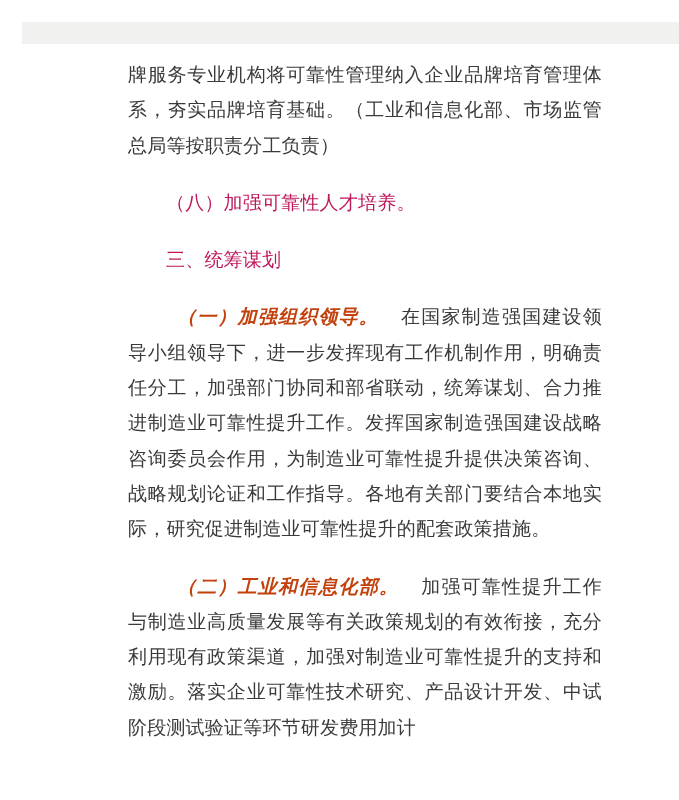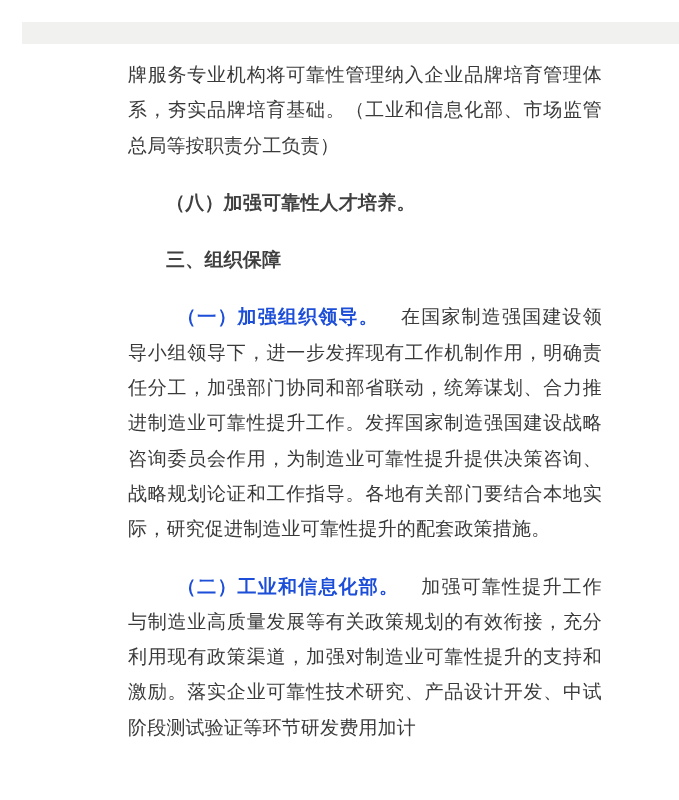--- a/index.html
+++ b/index.html
@@ -38,33 +38,34 @@
     letter-spacing: 0.2px;
   }
   .doc-text p {
     text-indent: 2em;
     margin: 0;
   }
   .doc-text p.no-indent {
     text-indent: 0;
   }
   .doc-text p.bold-heading {
-    font-weight: bold;
-    color: #404040;
+    font-weight: normal;
+    color: #be185d;
   }
   .doc-text b.lead {
     font-weight: bold;
-    color: #1d4ed8;
+    color: #c2410c;
+    font-style: italic;
   }
 </style>
 </head>
 <body>
 
 <div class="doc-page">
   <div class="scan-top-edge"></div>
   <div class="doc-text" id="doc-text">
       <p class="no-indent">牌服务专业机构将可靠性管理纳入企业品牌培育管理体系，夯实品牌培育基础。（工业和信息化部、市场监管总局等按职责分工负责）</p>
       <p class="bold-heading">（八）加强可靠性人才培养。</p>
-      <p class="bold-heading">三、组织保障</p>
+      <p class="bold-heading">三、统筹谋划</p>
       <p><b class="lead">（一）加强组织领导。</b><span>在国家制造强国建设领导小组领导下，进一步发挥现有工作机制作用，明确责任分工，加强部门协同和部省联动，统筹谋划、合力推进制造业可靠性提升工作。发挥国家制造强国建设战略咨询委员会作用，为制造业可靠性提升提供决策咨询、战略规划论证和工作指导。各地有关部门要结合本地实际，研究促进制造业可靠性提升的配套政策措施。</span></p>
       <p><b class="lead">（二）工业和信息化部。</b><span>加强可靠性提升工作与制造业高质量发展等有关政策规划的有效衔接，充分利用现有政策渠道，加强对制造业可靠性提升的支持和激励。落实企业可靠性技术研究、产品设计开发、中试阶段测试验证等环节研发费用加计</span></p>
     </div>
 </div>
 
 </body></html>

